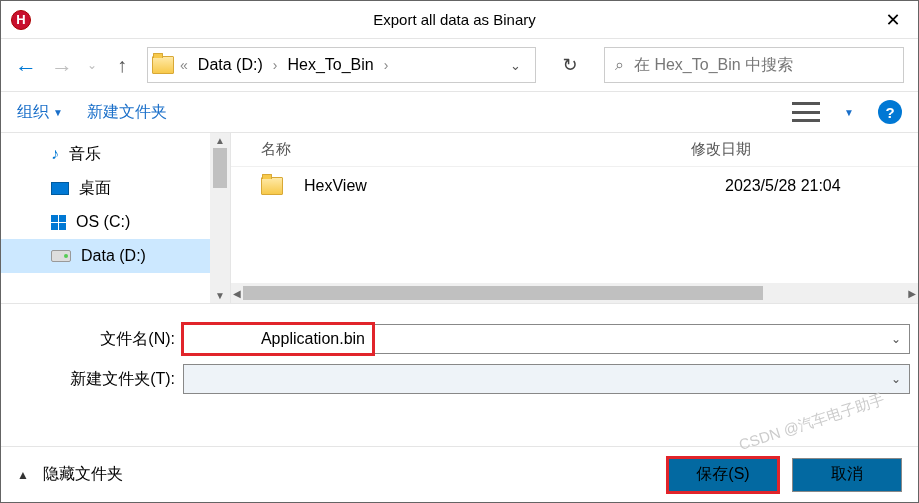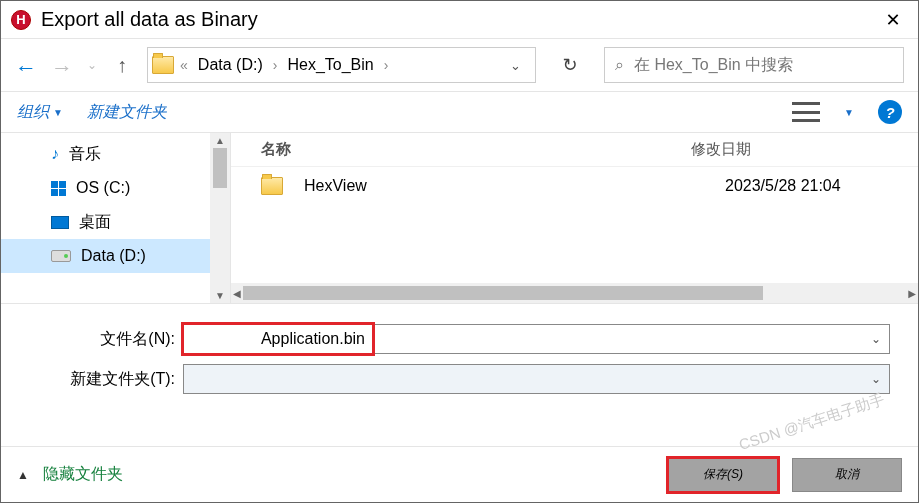--- a/index.html
+++ b/index.html
@@ -1,35 +1,35 @@
 <!DOCTYPE html>
 <html><head>
 <meta charset="utf-8">
 <style>
   * { box-sizing: border-box; font-family: "Segoe UI", "Microsoft YaHei", sans-serif; }
   body { margin: 0; background: #888; }
   .window { width: 919px; height: 503px; background: #fff; border: 1px solid #646464; position: relative; }
   .titlebar { height: 38px; display: flex; align-items: center; padding: 0 0 0 10px; border-bottom: 1px solid #e5e5e5; }
   .titlebar .app-icon { width: 20px; height: 20px; border-radius: 50%; background: #c8102e; color: #fff; font-weight: bold; font-size: 13px; display: flex; align-items: center; justify-content: center; margin-right: 10px; border:1px solid #a00;}
-  .titlebar .title { font-size: 20px; color: #000; flex: 1; }
+  .titlebar .title { font-size: 15px; color: #000; flex: 1; text-align: center; }
   .titlebar .close { width: 50px; height: 38px; display: flex; align-items: center; justify-content: center; font-size: 18px; color: #000; }
   .navrow { height: 52px; display: flex; align-items: center; padding: 0 14px; gap: 14px; }
   .nav-arrow { color: #bfbfbf; font-size: 22px; width:22px; text-align:center;}
   .nav-arrow.blue { color: #0078d4; }
   .nav-caret { color: #bfbfbf; font-size: 12px; }
   .nav-up { color: #555; font-size: 20px; width:22px; text-align:center;}
   .addressbar { flex: 1; height: 36px; border: 1px solid #ccc; display: flex; align-items: center; padding: 0 4px; gap: 4px; }
   .folder-smallicon { width: 22px; height: 18px; background: linear-gradient(#ffe9a6,#f7c94b); border:1px solid #d8a836; border-radius:1px; position:relative;}
   .folder-smallicon::before{content:"";position:absolute;top:-4px;left:0;width:8px;height:4px;background:#f7c94b;border:1px solid #d8a836;border-bottom:none;border-radius:1px 1px 0 0;}
   .crumb-sep { color: #888; font-size: 14px; padding:0 2px;}
   .crumb { font-size: 16px; color: #000; padding: 3px 4px;}
   .addr-drop { margin-left: auto; color: #555; font-size: 13px; padding: 0 10px;}
   .refresh { width: 40px; text-align:center; font-size: 18px; color: #444; }
   .searchbox { width: 300px; height: 36px; border: 1px solid #ccc; display: flex; align-items: center; padding: 0 10px; color: #777; font-size: 16px; gap:10px;}
-  .toolbar { height: 42px; border-top:1px solid #e5e5e5; border-bottom:1px solid #e5e5e5; display:flex; align-items:center; padding:0 16px; gap:24px;font-style:italic;}
+  .toolbar { height: 42px; border-top:1px solid #e5e5e5; border-bottom:1px solid #e5e5e5; display:flex; align-items:center; padding:0 16px; gap:24px;}
   .tb-item { color:#1a6fc9; font-size:16px; display:flex; align-items:center; gap:4px;}
   .tb-caret { font-size:10px; color:#1a6fc9;}
   .spacer { flex:1; }
   .view-icon { width:28px; height:20px; display:flex; flex-direction:column; justify-content:space-between;}
   .view-icon span{height:3px;background:#555;display:flex;}
   .view-icon span::before{content:"";width:3px;height:3px;background:#555;margin-right:3px;}
   .help-icon { width:24px;height:24px;border-radius:50%;background:#0078d4;color:#fff;display:flex;align-items:center;justify-content:center;font-weight:bold;font-size:15px;}
   .main { display:flex; height: 170px; }
   .sidebar { width: 230px; border-right:1px solid #e5e5e5; position:relative; padding-top:4px;}
   .side-item { height:34px; display:flex; align-items:center; padding-left:50px; font-size:16px; gap:10px;}
@@ -38,37 +38,37 @@
   .side-scroll .arr{font-size:10px;color:#666;}
   .side-scroll .thumb{width:14px;height:40px;background:#c0c0c0;margin-top:2px;}
   .ic-music{color:#0078d4;font-size:16px;}
   .ic-desktop{width:18px;height:13px;background:#0078d4;border:1px solid #005a9e;}
   .ic-drive{width:20px;height:12px;background:#ddd;border:1px solid #999;border-radius:2px;position:relative;}
   .ic-drive::after{content:"";position:absolute;right:2px;top:3px;width:4px;height:4px;background:#5c5;border-radius:50%;}
   .ic-win{display:grid;grid-template-columns:7px 7px;grid-template-rows:7px 7px;gap:1px;}
   .ic-win span{background:#0078d4;}
   .filepane { flex:1; position:relative;}
   .fileheader { height:34px; display:flex; align-items:center; padding:0 30px; color:#555; font-size:15px; border-bottom:1px solid #f0f0f0;}
-  .fh-name{width:430px;font-weight:bold;}
+  .fh-name{width:430px;}
   .fh-date{}
   .filerow { height:38px; display:flex; align-items:center; padding:0 30px; font-size:16px; gap:21px;}
   .hscroll { position:absolute; left:0; right:0; bottom:0; height:20px; background:#f0f0f0; display:flex; align-items:center; justify-content:space-between; padding:0 2px;}
   .hscroll .arr{font-size:10px;color:#666;}
   .hscroll .thumb{height:14px;width:520px;background:#c0c0c0;margin-left:2px;}
   .divider { height:1px; background:#e5e5e5;}
-  .form { padding: 20px 28px 8px 12px; background:#fff;}
+  .form { padding: 20px 8px 8px 12px; background:#fff;}
   .formrow { display:flex; align-items:center; margin-bottom:10px;}
   .formlabel { width:170px; text-align:right; padding-right:8px; font-size:16px; color:#000;}
   .textinput { flex:1; height:30px; border:1px solid #888; padding:0 8px; font-size:16px; display:flex; align-items:center; justify-content:flex-end;}
   .textinput.sel { background:#eef3f8;}
   .hl-red { outline:3px solid #e1242a; outline-offset:-1px;}
   .caret-d { font-size:12px; color:#555;}
   .footer { position:absolute; left:0; right:0; bottom:0; height:56px; border-top:1px solid #e5e5e5; display:flex; align-items:center; padding:0 16px; gap:14px;}
-  .footlink { color:#15803d; font-size:16px; display:flex; align-items:center; gap:6px;}
-  .btn { width:110px; height:34px; border:1px solid #888; background:#a3a3a3; font-size:12px; display:flex; align-items:center; justify-content:center;font-style:italic;}
+  .footlink { color:#000000; font-size:16px; display:flex; align-items:center; gap:6px;}
+  .btn { width:110px; height:34px; border:1px solid #888; background:#0369a1; font-size:16px; display:flex; align-items:center; justify-content:center;}
   .btn.primary { border:1px solid #0078d4;}
   .watermark { position:absolute; right:30px; bottom:70px; color:#ccc; font-size:15px; transform:rotate(-18deg); pointer-events:none;}
 </style>
 </head>
 <body>
 
 <div class="window">
 
   <div class="titlebar">
     <div class="app-icon">H</div>
@@ -113,31 +113,31 @@
     <div class="help-icon">?</div>
   </div>
 
   <div class="main">
     <div class="sidebar">
       <div class="side-item">
         <span class="ic-music">♪</span>
         <span>音乐</span>
       </div>
       <div class="side-item">
+        <span class="ic-desktop"></span>
+        <span>桌面</span>
+      </div>
+      <div class="side-item">
         <span class="ic-win">
             <span></span>
             <span></span>
             <span></span>
             <span></span>
           </span>
         <span>OS (C:)</span>
-      </div>
-      <div class="side-item">
-        <span class="ic-desktop"></span>
-        <span>桌面</span>
       </div>
       <div class="side-item selected">
         <span class="ic-drive"></span>
         <span>Data (D:)</span>
       </div>
       <div class="side-scroll">
         <span class="arr">▲</span>
         <span class="thumb"></span>
         <span style="flex:1"></span>
         <span class="arr">▼</span>

